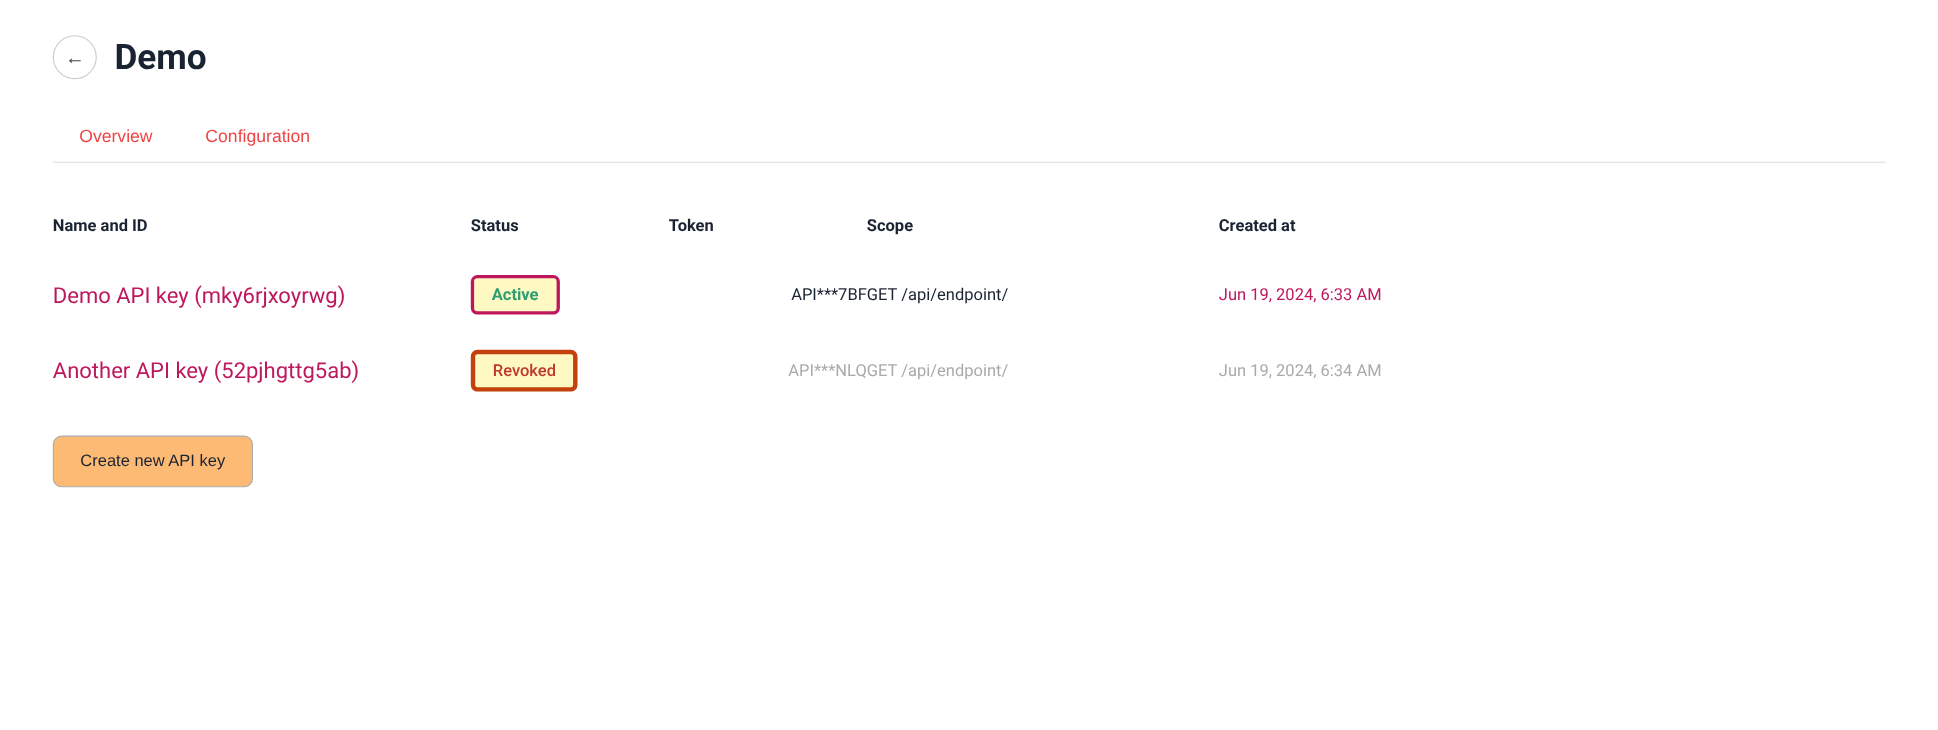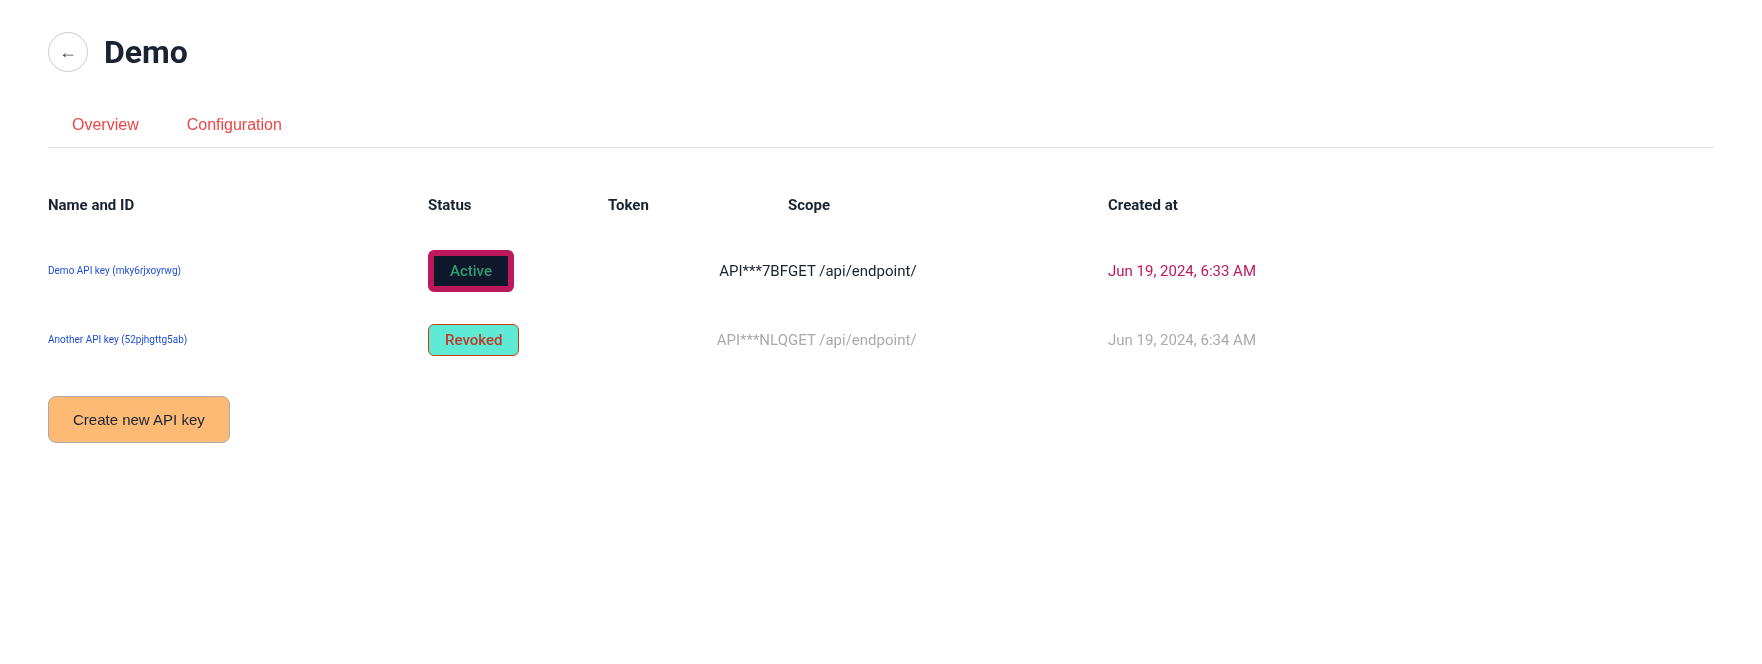--- a/index.html
+++ b/index.html
@@ -93,44 +93,45 @@
     }
 
     .table-row {
       display: grid;
       grid-template-columns: 380px 180px 180px 320px 300px;
       padding: 16px 0;
       align-items: center;
     }
 
     .api-key-name {
-      font-size: 10px;
-      color: #1d4ed8;
+      font-size: 20px;
+      color: #be185d;
       cursor: pointer;
       text-decoration: none;
     }
 
     .status-badge {
       display: inline-block;
       padding: 6px 16px;
       border-radius: 6px;
       font-size: 15px;
       font-weight: 500;
     }
 
     .status-active {
-      background: #0f172a;
+      background: #fef9c3;
       color: #2e9e72;
-      border: 6px solid #be185d;
+      border: 3px solid #be185d;
+      font-weight: bold;
     }
 
     .status-revoked {
-      background: #5eead4;
+      background: #fef9c3;
       color: #c0392b;
-      border: 1px solid #c2410c;
+      border: 4px solid #c2410c;
     }
 
     .token-text {
       font-size: 15px;
       color: #1a2332;
       text-align: right;
     }
 
     .token-text.muted {
       color: #aaa;

